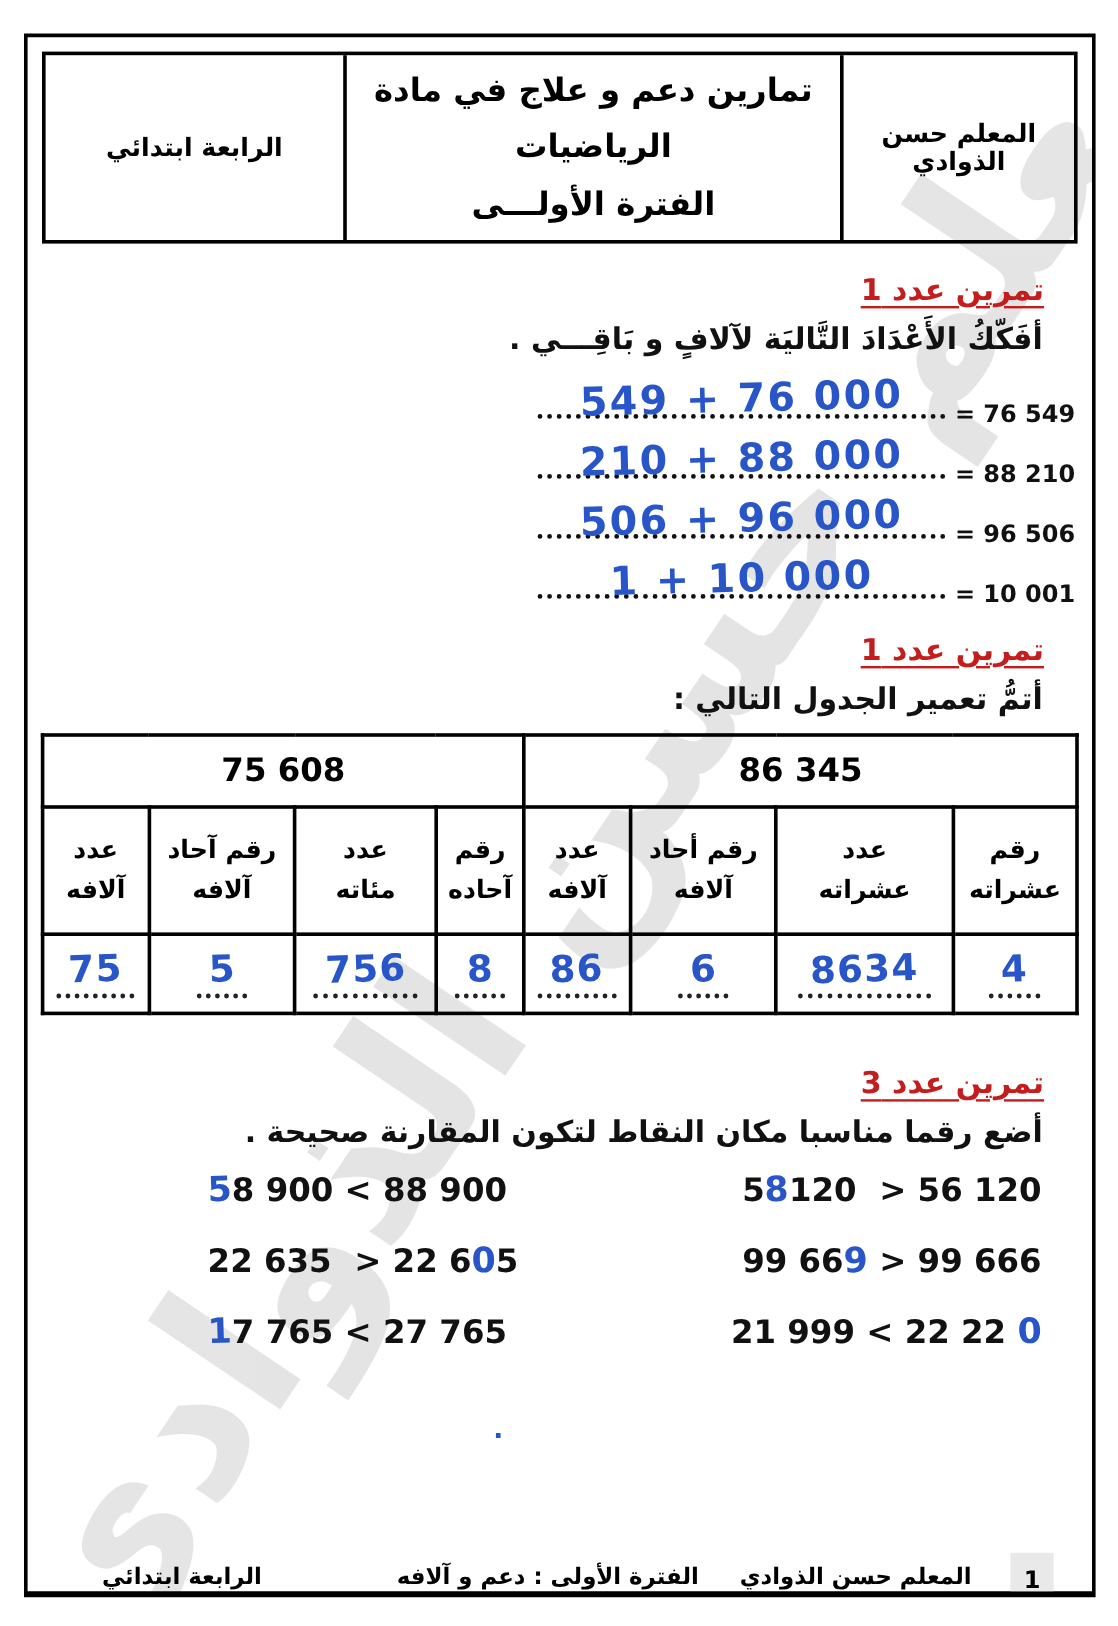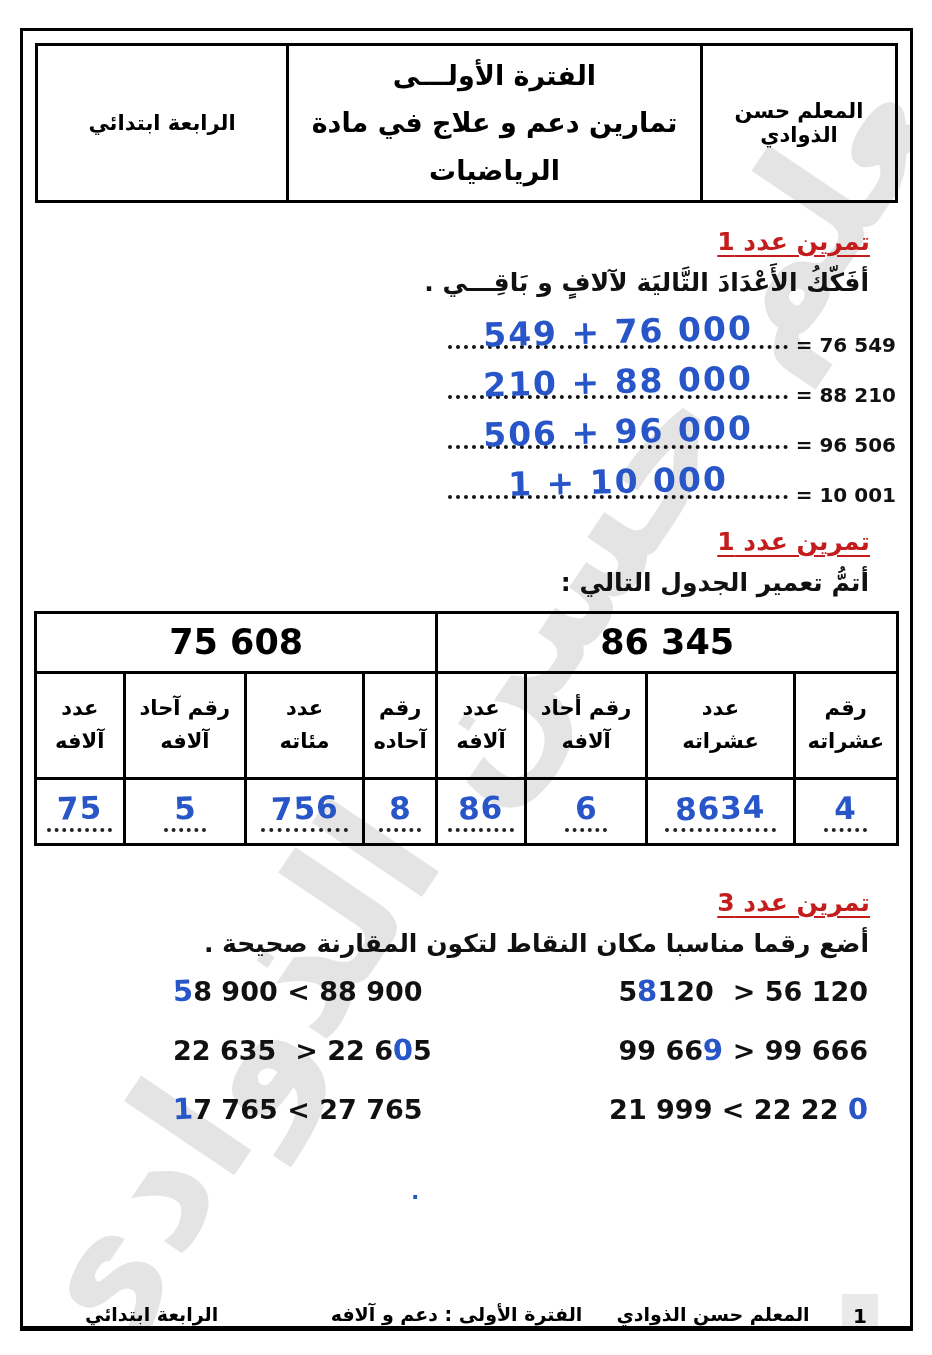--- a/index.html
+++ b/index.html
@@ -39,21 +39,21 @@
   .eq-line { display:flex; align-items:flex-end; height:50px; direction:ltr; }
   .leader { flex:1; position:relative; border-bottom:4px dotted #111; margin-bottom:8px; }
   .hand { color:#2856c8; font-weight:bold; }
   .eq-hand { position:absolute; left:50%; bottom:-6px; transform:translateX(-50%) rotate(-1.5deg);
              font-size:33px; letter-spacing:2px; white-space:nowrap; }
   .eq-result { margin-left:8px; font-weight:bold; font-size:20px; color:#111; white-space:pre;text-align:right; }
 
   
   table.num { width:calc(100% - 22px); margin:14px auto 0; border-collapse:collapse; direction:ltr; }
   table.num td, table.num th { border:3px solid #000; text-align:center; background:transparent; }
-  .num-top td { height:60px; font-weight:bold; font-size:35px; }
+  .num-top td { height:60px; font-weight:bold; font-size:27px; }
   .num-head th { height:106px; font-weight:bold; font-size:21px; line-height:1.6; direction:rtl; }
   .num-ans td { height:66px; }
   .cell-dots { display:inline-block; border-bottom:4px dotted #222; padding:0 10px 2px 10px; }
   .cell-hand { font-size:31px; letter-spacing:1px; display:inline-block; transform:rotate(-2deg); }
 
   
   .cmp-grid { display:flex; justify-content:space-between; margin:16px 42px 0 150px; }
   .cmp-line { direction:ltr; font-weight:bold; font-size:27px; color:#111;
               white-space:pre; margin-bottom:25px; }
   .cmp-col.right { text-align:right; }
@@ -76,22 +76,22 @@
 
 <div class="page">
   <div class="frame">
     <div class="watermark">المعلم حسن الذوادي</div>
 
     <div class="content">
 
       <div class="hdr">
         <div class="hdr-cell hdr-teacher">المعلم حسن الذوادي</div>
         <div class="hdr-cell hdr-center">
+          <div>تمارين دعم و علاج في مادة الرياضيات</div>
           <div>الفترة الأولـــى</div>
-          <div>تمارين دعم و علاج في مادة الرياضيات</div>
         </div>
         <div class="hdr-cell hdr-left">
           <div class="row">الرابعة ابتدائي</div>
         </div>
       </div>
 
       <div class="ex-title">تمرين عدد 1</div>
       <div class="instruction">أفَكّكُ الأَعْدَادَ التَّاليَة لآلافٍ و بَاقِـــي .</div>
 
       <div class="eq-block">

